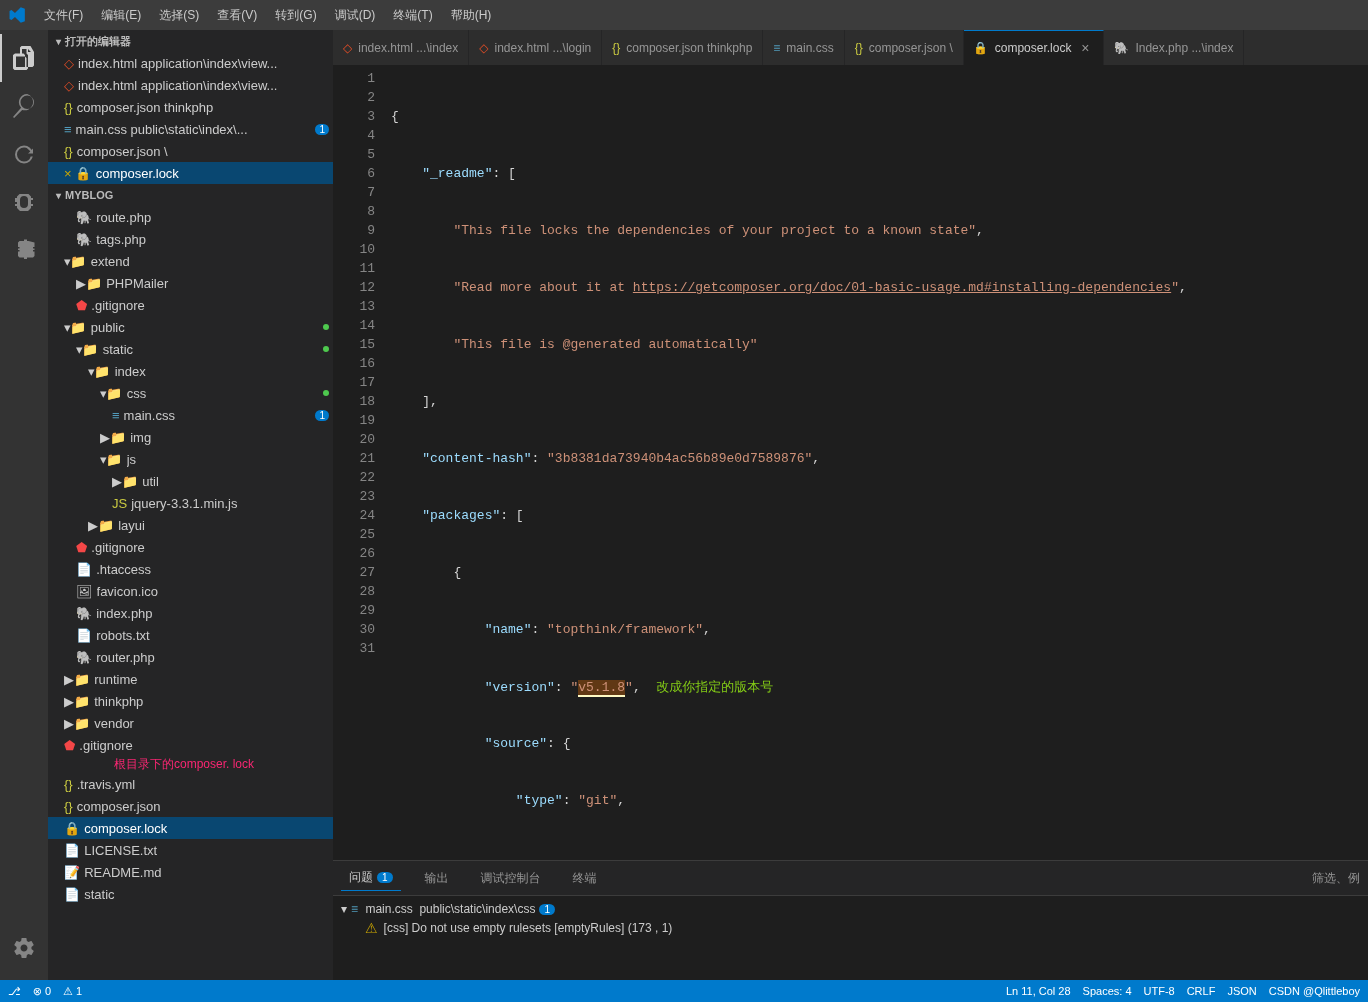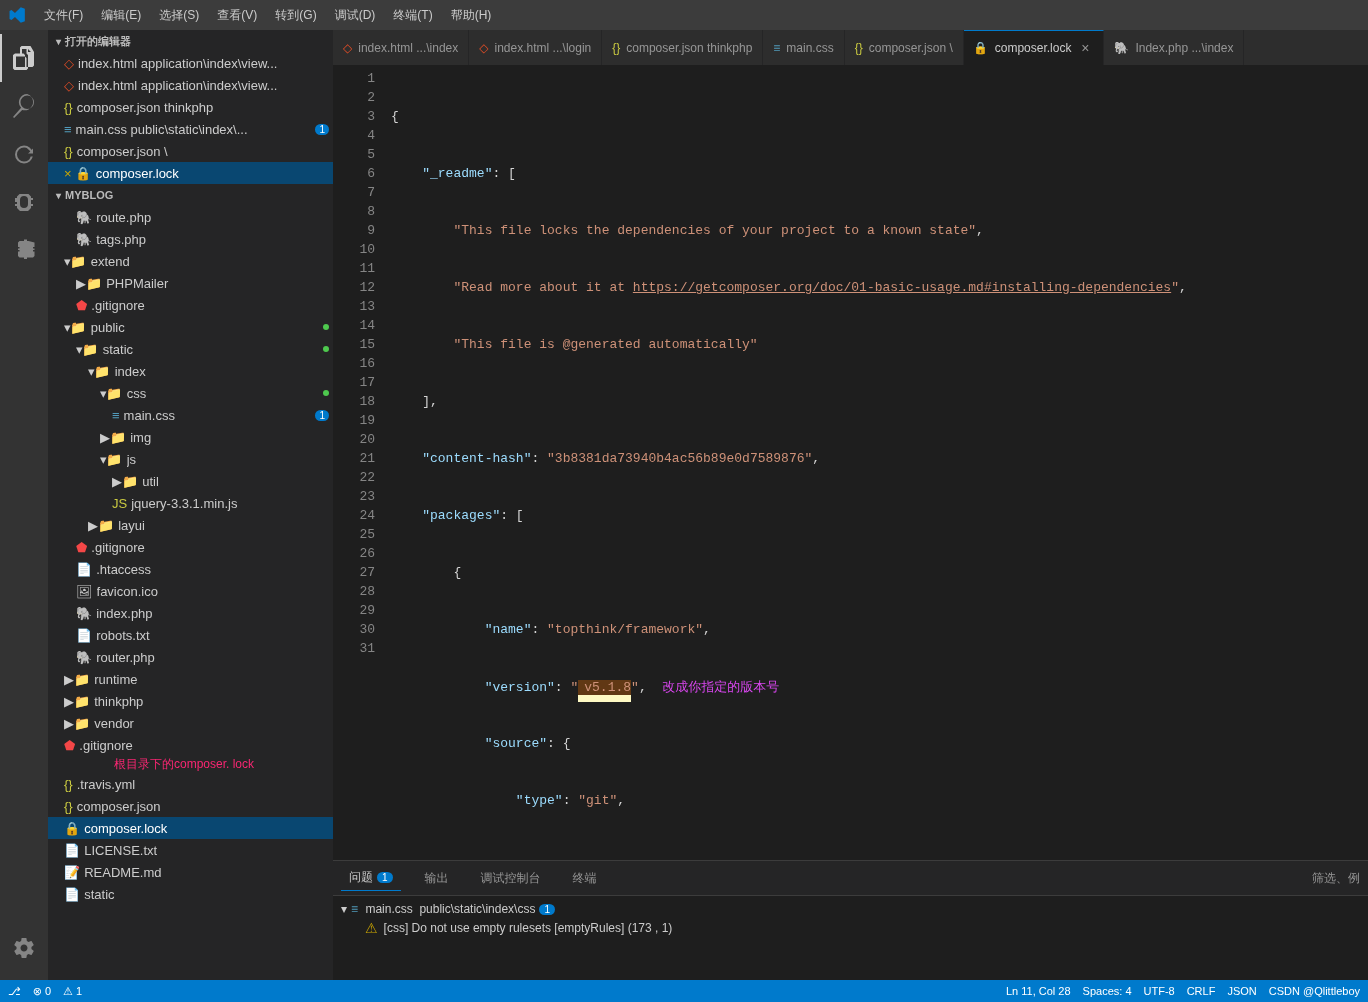--- a/index.html
+++ b/index.html
@@ -248,21 +248,21 @@
     .code-content::-webkit-scrollbar-thumb { background: #424242; }
 
     .code-line {
       height: 19px;
       display: block;
     }
     .s-string { color: #ce9178; }
     .s-key { color: #9cdcfe; }
     .s-punct { color: #d4d4d4; }
     .s-link { color: #ce9178; text-decoration: underline; }
-    .s-highlight { background: rgba(255,120,0,0.3); border-bottom: 7px solid #fef9c3; padding-left: 6px; }
+    .s-highlight { background: rgba(255,120,0,0.3); border-bottom: 2px solid #fef9c3; }
 
     
     .panel {
       height: 120px;
       background: #1e1e1e;
       border-top: 1px solid #3c3c3c;
       flex-shrink: 0;
       display: flex;
       flex-direction: column;
       margin-top: 26px;
@@ -675,21 +675,21 @@
           <span class="code-line s-punct">{</span>
           <span class="code-line">    <span class="s-key">"_readme"</span><span class="s-punct">: [</span></span>
           <span class="code-line">        <span class="s-string">"This file locks the dependencies of your project to a known state"</span><span class="s-punct">,</span></span>
           <span class="code-line">        <span class="s-string">"Read more about it at <span class="s-link">https://getcomposer.org/doc/01-basic-usage.md#installing-dependencies</span>"</span><span class="s-punct">,</span></span>
           <span class="code-line">        <span class="s-string">"This file is @generated automatically"</span></span>
           <span class="code-line">    <span class="s-punct">],</span></span>
           <span class="code-line">    <span class="s-key">"content-hash"</span><span class="s-punct">: </span><span class="s-string">"3b8381da73940b4ac56b89e0d7589876"</span><span class="s-punct">,</span></span>
           <span class="code-line">    <span class="s-key">"packages"</span><span class="s-punct">: [</span></span>
           <span class="code-line">        <span class="s-punct">{</span></span>
           <span class="code-line">            <span class="s-key">"name"</span><span class="s-punct">: </span><span class="s-string">"topthink/framework"</span><span class="s-punct">,</span></span>
-          <span class="code-line">            <span class="s-key">"version"</span><span class="s-punct">: </span><span class="s-string">"<span class="s-highlight">v5.1.8</span>"</span><span class="s-punct">,</span>  <span style="color:#d946ef;font-family:'Microsoft YaHei',sans-serif;">改成你指定的版本号</span></span>
+          <span class="code-line">            <span class="s-key">"version"</span><span class="s-punct">: </span><span class="s-string">"<span class="s-highlight">v5.1.8</span>"</span><span class="s-punct">,</span>  <span style="color:#84cc16;font-family:'Microsoft YaHei',sans-serif;">改成你指定的版本号</span></span>
           <span class="code-line">            <span class="s-key">"source"</span><span class="s-punct">: {</span></span>
           <span class="code-line">                <span class="s-key">"type"</span><span class="s-punct">: </span><span class="s-string">"git"</span><span class="s-punct">,</span></span>
           <span class="code-line">                <span class="s-key">"url"</span><span class="s-punct">: </span><span class="s-string">"<span class="s-link">https://github.com/top-think/framework.git</span>"</span><span class="s-punct">,</span></span>
           
           
           
           
           
           
           

